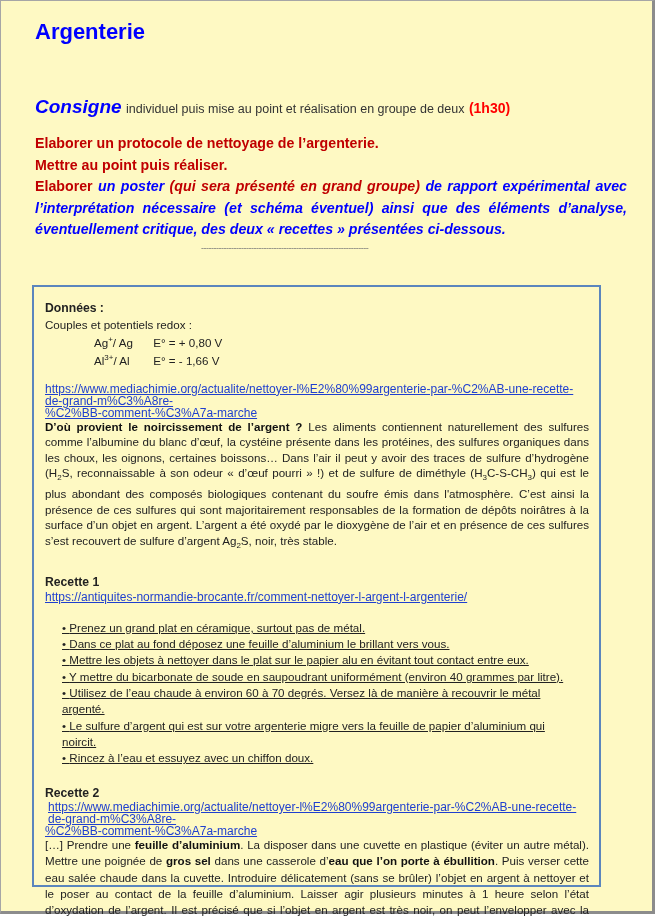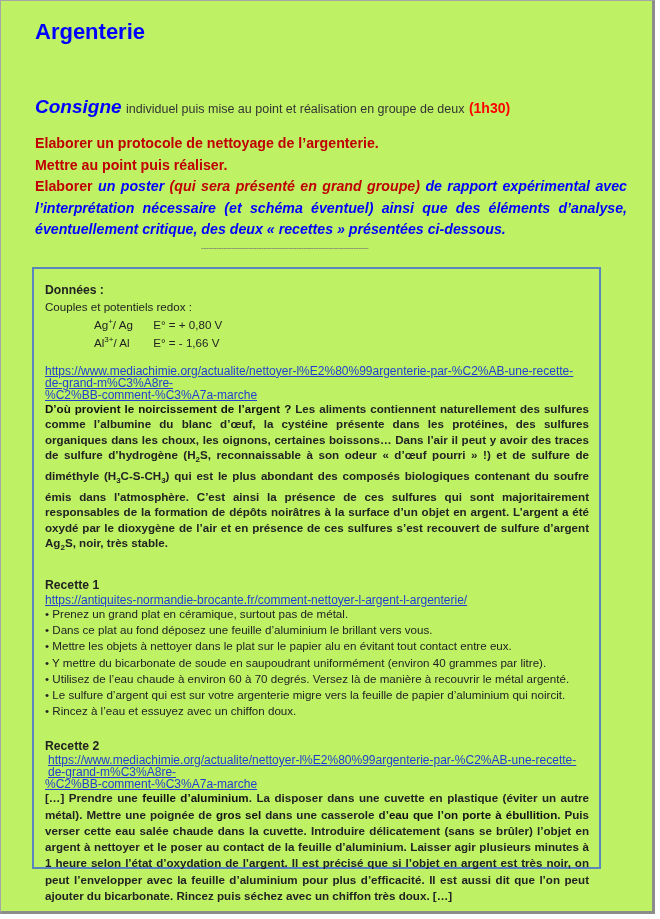--- a/index.html
+++ b/index.html
@@ -1,47 +1,47 @@
 <!DOCTYPE html>
 <html><head>
 <meta charset="utf-8">
 <style>
   html, body { margin: 0; padding: 0; background: #ffffff; }
   body { width: 660px; height: 919px; overflow: hidden; position: relative; font-family: "Liberation Sans", sans-serif; }
   .page {
     position: absolute; left: 0; top: 0; width: 655px; height: 914px;
     border: 1px solid #a6a6a6; border-right: 3px solid #8c8c8c; border-bottom: 3px solid #8c8c8c;
-    box-sizing: border-box; background: #bef264;
+    box-sizing: border-box; background: #fef9c3;
   }
   .title { position: absolute; left: 34px; top: 18px; font-size: 22px; font-weight: bold; color: #0000ff; }
   .consigne { position: absolute; left: 34px; top: 95px; white-space: nowrap; }
   .consigne .big { font-size: 19px; font-weight: bold; color: #0000ff; font-style: italic; }
   .consigne .small { font-size: 12.5px; color: #333; }
   .consigne .dur { font-size: 14px; font-weight: bold; color: #ff0000; }
   .instr { position: absolute; left: 34px; top: 132px; width: 592px; font-size: 14.2px; font-weight: bold; line-height: 21.5px; }
   .instr .red { color: #c00000; }
   .instr .blue { color: #0000ff; font-style: italic; }
   .instr .redi { color: #c00000; font-style: italic; }
   .instr p { margin: 0; }
   .instr .just { text-align: justify; }
   .divider { position: absolute; left: 200px; top: 242px; font-size: 9px; color: #777; letter-spacing: -0.5px; white-space: nowrap; }
   .box {
-    position: absolute; left: 31px; top: 266px; width: 569px; height: 602px;
+    position: absolute; left: 31px; top: 284px; width: 569px; height: 602px;
     border: 2px solid #5b86bd; box-sizing: border-box; padding: 14px 10px 0 11px;
     font-size: 11.6px; color: #222; line-height: 15.5px;
   }
   .box b { color: #111; }
   .lbl { font-weight: bold; font-size: 12.2px; }
   .redox { padding-left: 49px; }
   .redox span { display: inline-block; }
   .redox .c { width: 56px; }
   a.url { color: #1f3fcf; text-decoration: underline; font-size: 12px; line-height: 12px; display: block; }
   .just { text-align: justify; }
-  .para { margin: 0; font-weight: bold; }
-  ul { list-style: none; margin: 0; padding: 0; }
+  .para { margin: 0; }
+  ul { list-style: none; margin: 17px; padding: 0; text-decoration: underline; }
   ul li { margin: 0; line-height: 16.3px; }
   ul li::before { content: "• "; }
   .sect { margin-top: 18px; }
 </style>
 </head>
 <body>
 
 <div class="page">
 
   <div class="title">Argenterie</div>

